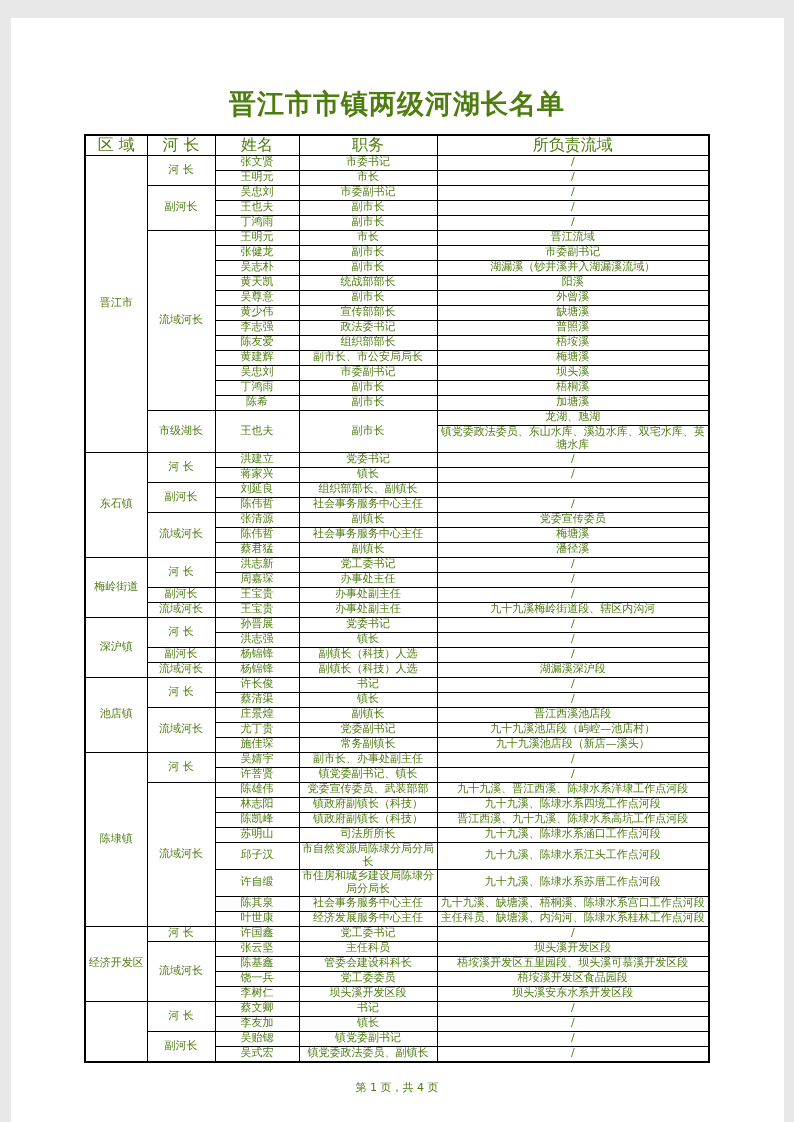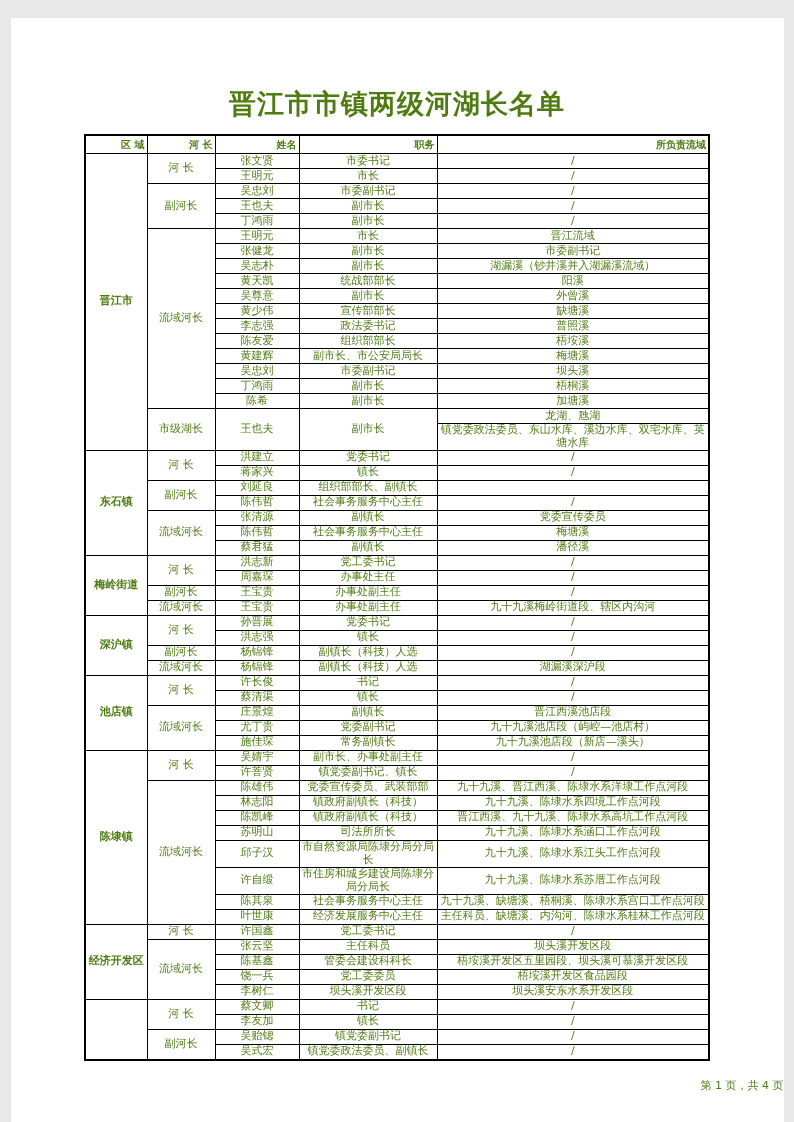--- a/index.html
+++ b/index.html
@@ -18,25 +18,25 @@
     border:2px solid #000;
   }
   table.roster th, table.roster td {
     border:1px solid #000;
     text-align:center; vertical-align:middle;
     font-size:11px; line-height:1.18;
     padding:0 2px; height:14px;
     word-break:break-all; overflow:hidden;
   }
   table.roster th {
-    font-weight:bold; font-size:10px; height:17px;text-align:right;
-  }
-  td.region { font-weight:bold; font-size:11.5px; }
+    font-weight:normal; font-size:16px; height:17px;
+  }
+  td.region { font-weight:normal; font-size:11.5px; }
   .footer {
-    text-align:right; font-size:11px; margin-top:17px;
+    text-align:center; font-size:11px; margin-top:17px;
   }
 </style>
 </head>
 <body>
 
 <div class="page">
 
   <h1 class="title">晋江市市镇两级河湖长名单</h1>
 
   <table class="roster">

